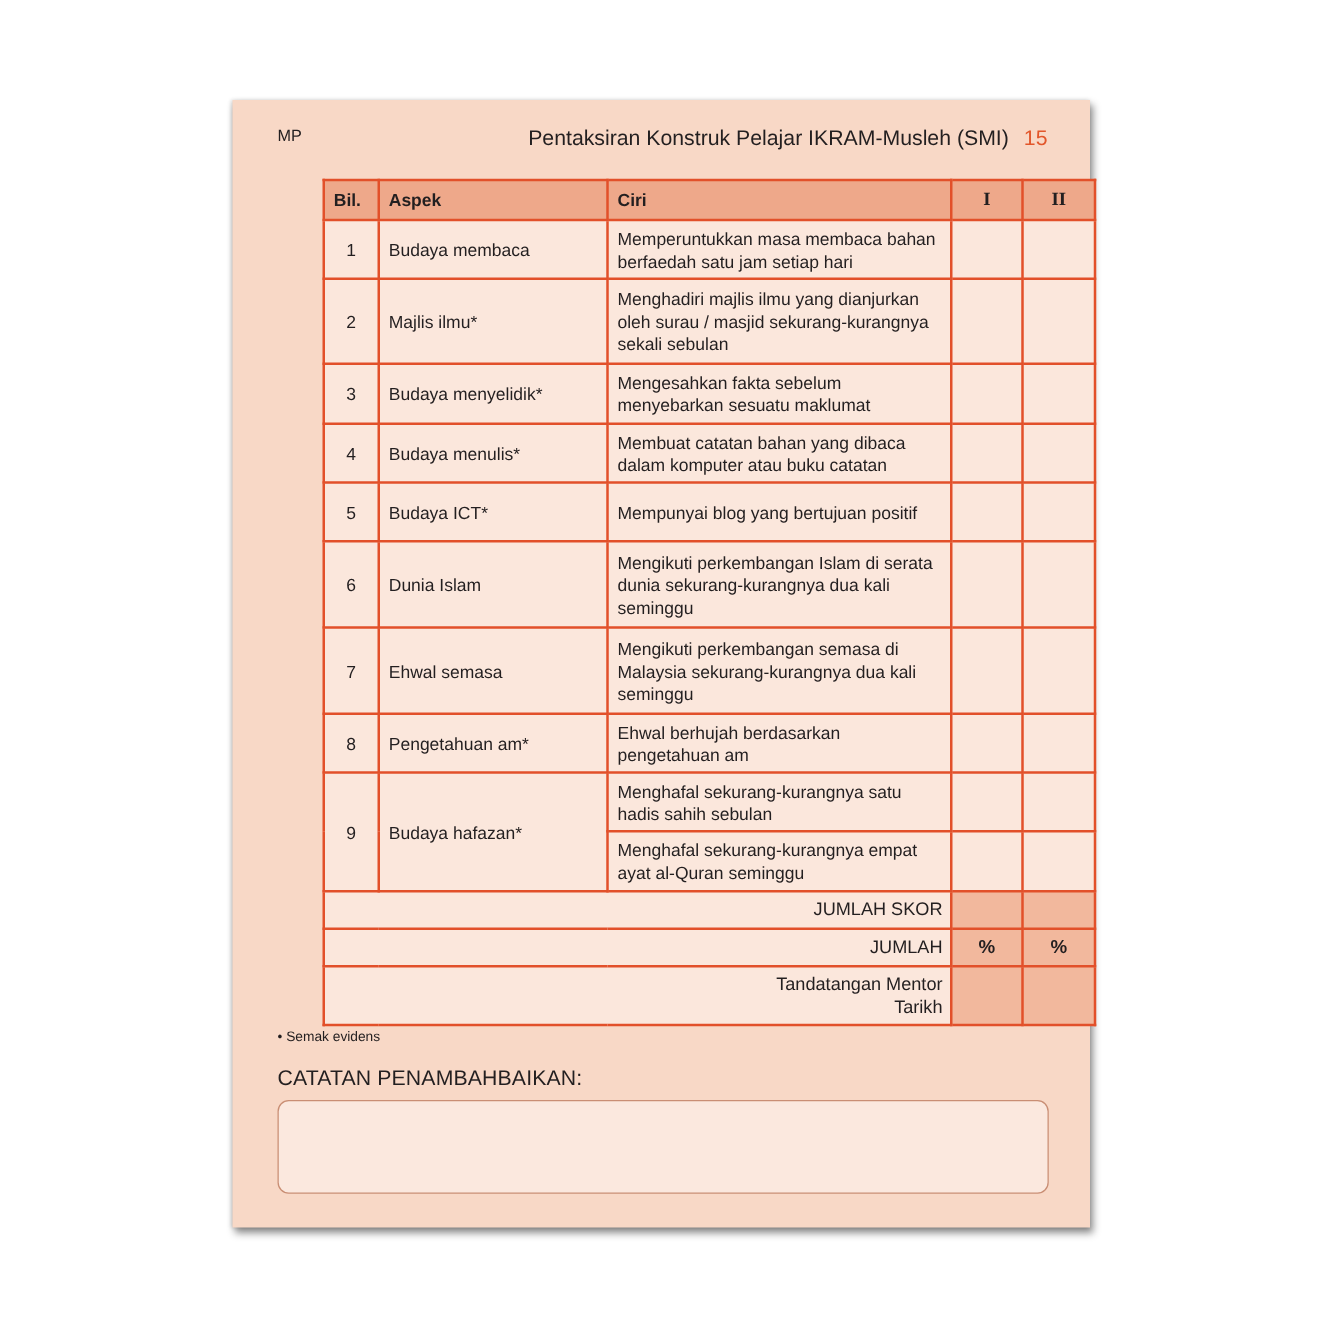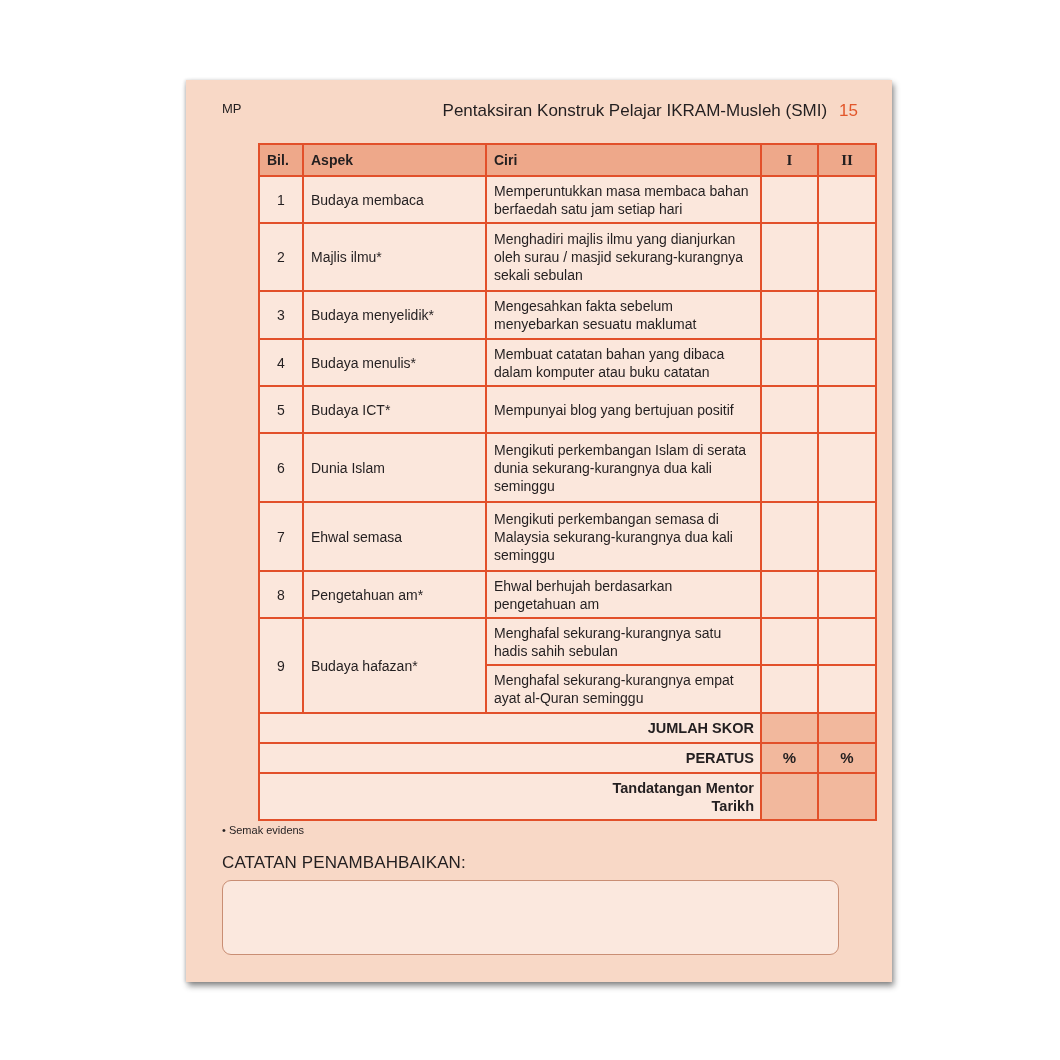--- a/index.html
+++ b/index.html
@@ -4,21 +4,20 @@
 <style>
   html, body { margin: 0; padding: 0; }
   body {
     width: 1060px; height: 1060px; background: #ffffff; position: relative; overflow: hidden;
     font-family: "Liberation Sans", "DejaVu Sans", sans-serif;
   }
   .page {
     position: absolute; left: 186px; top: 80px; width: 686px; height: 902px;
     background: #f8d8c6;
     box-shadow: 2px 4px 6px rgba(0,0,0,0.45), -1px 0 3px rgba(0,0,0,0.15);
-    padding-left: 20px;
   }
   .hdr-left { position: absolute; left: 36px; top: 21px; font-size: 13px; color: #231f20; }
   .hdr-right { position: absolute; right: 34px; top: 21px; font-size: 17px; color: #231f20; }
   .hdr-right .pg { color: #e2562a; margin-left: 12px; }
 
   table.assess {
     position: absolute; left: 36px; top: 63px; width: 617px;
     border-collapse: collapse; table-layout: fixed;
     font-size: 14px; color: #231f20; margin-left: 36px;
   }
@@ -26,21 +25,21 @@
     border: 2px solid #e2502a; padding: 0 7px; vertical-align: middle;
     background: #fbe7dc; line-height: 18px;
   }
   table.assess th {
     background: #eea88a; font-weight: bold; text-align: left; height: 30px;
     font-size: 14px;
   }
   table.assess th.roman { text-align: center; font-family: "Liberation Serif", serif; font-size: 15px; }
   td.num { text-align: center; }
   td.score { background: #fbe7dc; }
-  tr.summary td.label { text-align: right; font-weight: bold; font-size: 14.5px; padding-right: 6px; }
+  tr.summary td.label { text-align: right; font-weight: normal; font-size: 14.5px; padding-right: 6px; }
   tr.summary td.sbox { background: #f2b89d; text-align: center; font-weight: bold; font-size: 15px; }
 
   .footnote { position: absolute; left: 36px; top: 744px; font-size: 11px; color: #231f20; }
   .notes-title { position: absolute; left: 36px; top: 773px; font-size: 17px; font-weight: normal; color: #231f20; letter-spacing: 0.1px; }
   .notes-box {
     position: absolute; left: 36px; top: 800px; width: 615px; height: 73px;
     background: #fbe8de; border: 1px solid #c98e74; border-radius: 9px;
   }
 </style>
 </head>
@@ -137,21 +136,21 @@
         <td>Menghafal sekurang-kurangnya empat ayat al-Quran seminggu</td>
         <td class="score"></td>
         <td class="score"></td>
       </tr>
       <tr class="summary" style="height:30px">
         <td colspan="3" class="label">JUMLAH SKOR</td>
         <td class="sbox"></td>
         <td class="sbox"></td>
       </tr>
       <tr class="summary" style="height:30px">
-        <td colspan="3" class="label">PERATUS</td>
+        <td colspan="3" class="label">JUMLAH</td>
         <td class="sbox">%</td>
         <td class="sbox">%</td>
       </tr>
       <tr class="summary" style="height:47px">
         <td colspan="3" class="label">
           <div>Tandatangan Mentor</div>
           <div>Tarikh</div>
         </td>
         <td class="sbox"></td>
         <td class="sbox"></td>

